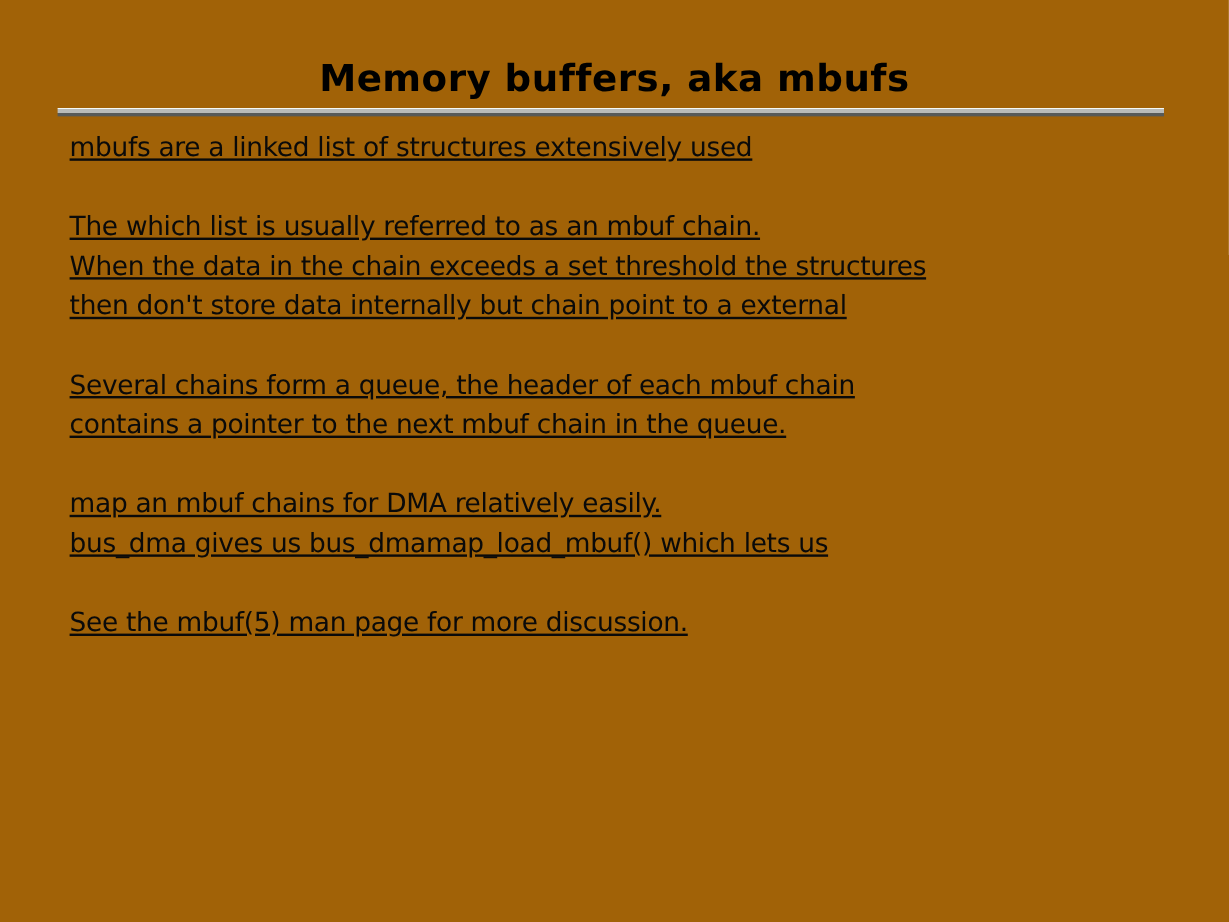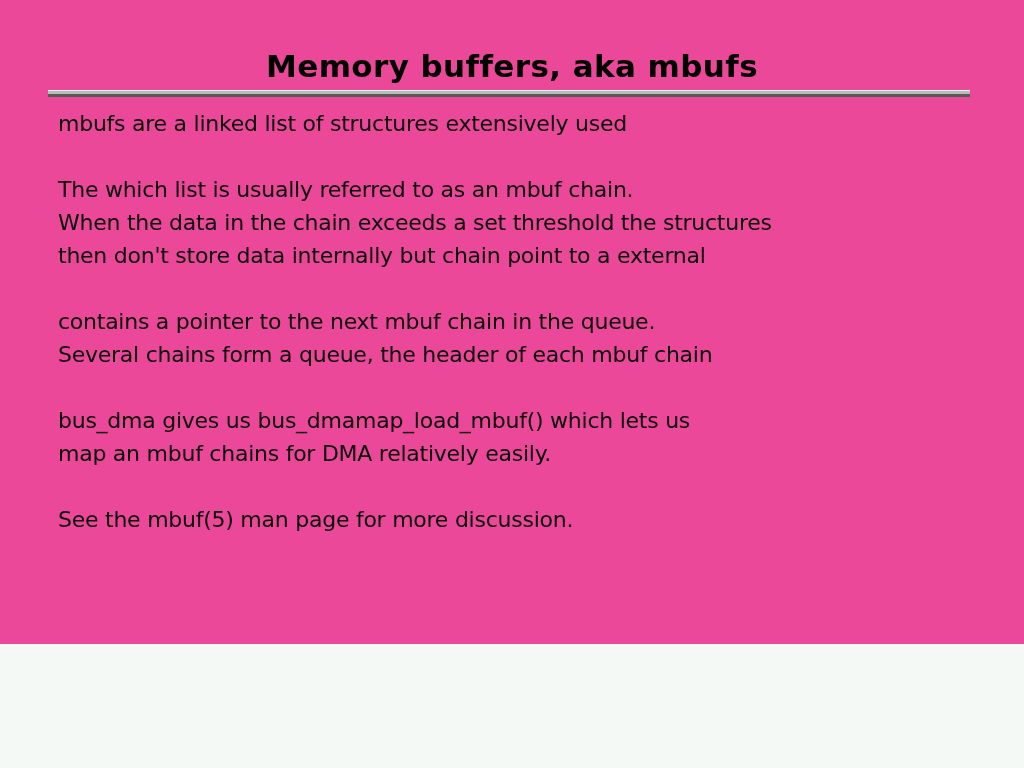--- a/index.html
+++ b/index.html
@@ -11,22 +11,22 @@
     width: 1024px;
     height: 768px;
     background: #f5f9f5;
     font-family: "DejaVu Sans", sans-serif;
     overflow: hidden;
   }
 
   .slide {
     position: relative;
     width: 1024px;
-    height: 644px;
-    background: #ec4899;
+    height: 768px;
+    background: #a16207;
     box-sizing: border-box;
   }
 
   
   .slide-title {
     position: absolute;
     left: 0;
     top: 48px;
     width: 1024px;
     text-align: center;
@@ -70,20 +70,21 @@
     line-height: 33px;
     color: #0a0a0a;
     letter-spacing: -0.25px;
     margin: 0;
     white-space: nowrap;
   }
 
   .para .ln {
     display: block;
     white-space: nowrap;
+    text-decoration: underline;
   }
 
   
   .para-gap {
     height: 33px;
   }
 </style>
 </head>
 <body>
 
@@ -103,29 +104,29 @@
 
     <p class="para">
       <span class="ln">The which list is usually referred to as an mbuf chain.</span>
       <span class="ln">When the data in the chain exceeds a set threshold the structures</span>
       <span class="ln">then don't store data internally but chain point to a external</span>
     </p>
 
     <div class="para-gap"></div>
 
     <p class="para">
+      <span class="ln">Several chains form a queue, the header of each mbuf chain</span>
       <span class="ln">contains a pointer to the next mbuf chain in the queue.</span>
-      <span class="ln">Several chains form a queue, the header of each mbuf chain</span>
     </p>
 
     <div class="para-gap"></div>
 
     <p class="para">
+      <span class="ln">map an mbuf chains for DMA relatively easily.</span>
       <span class="ln">bus_dma gives us bus_dmamap_load_mbuf() which lets us</span>
-      <span class="ln">map an mbuf chains for DMA relatively easily.</span>
     </p>
 
     <div class="para-gap"></div>
 
     <p class="para">
       <span class="ln">See the mbuf(5) man page for more discussion.</span>
     </p>
 
   </div>
 </div>

